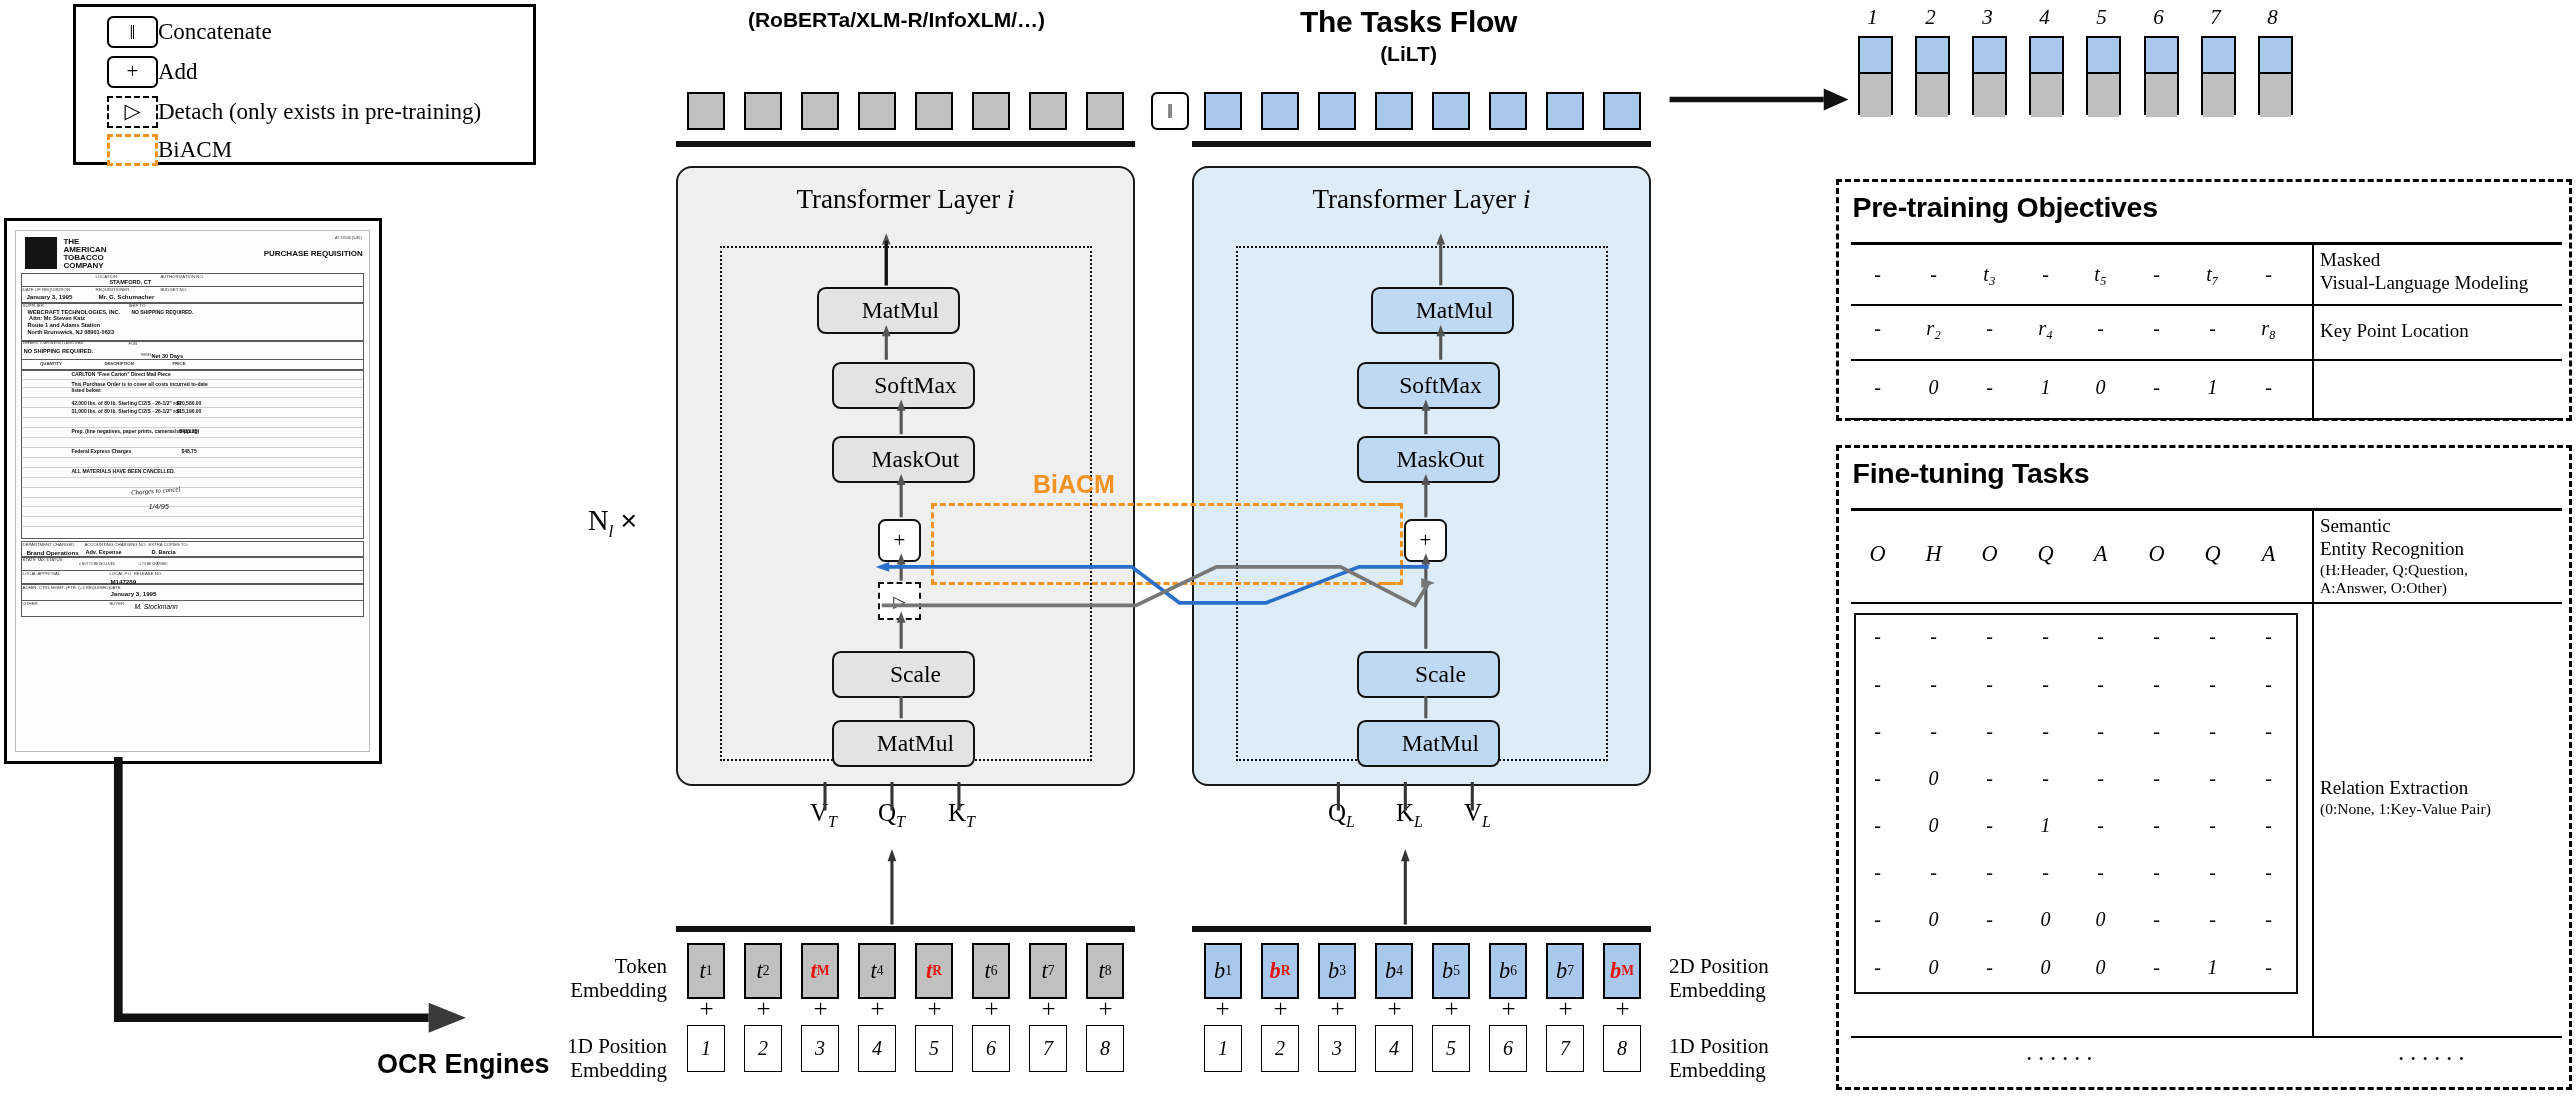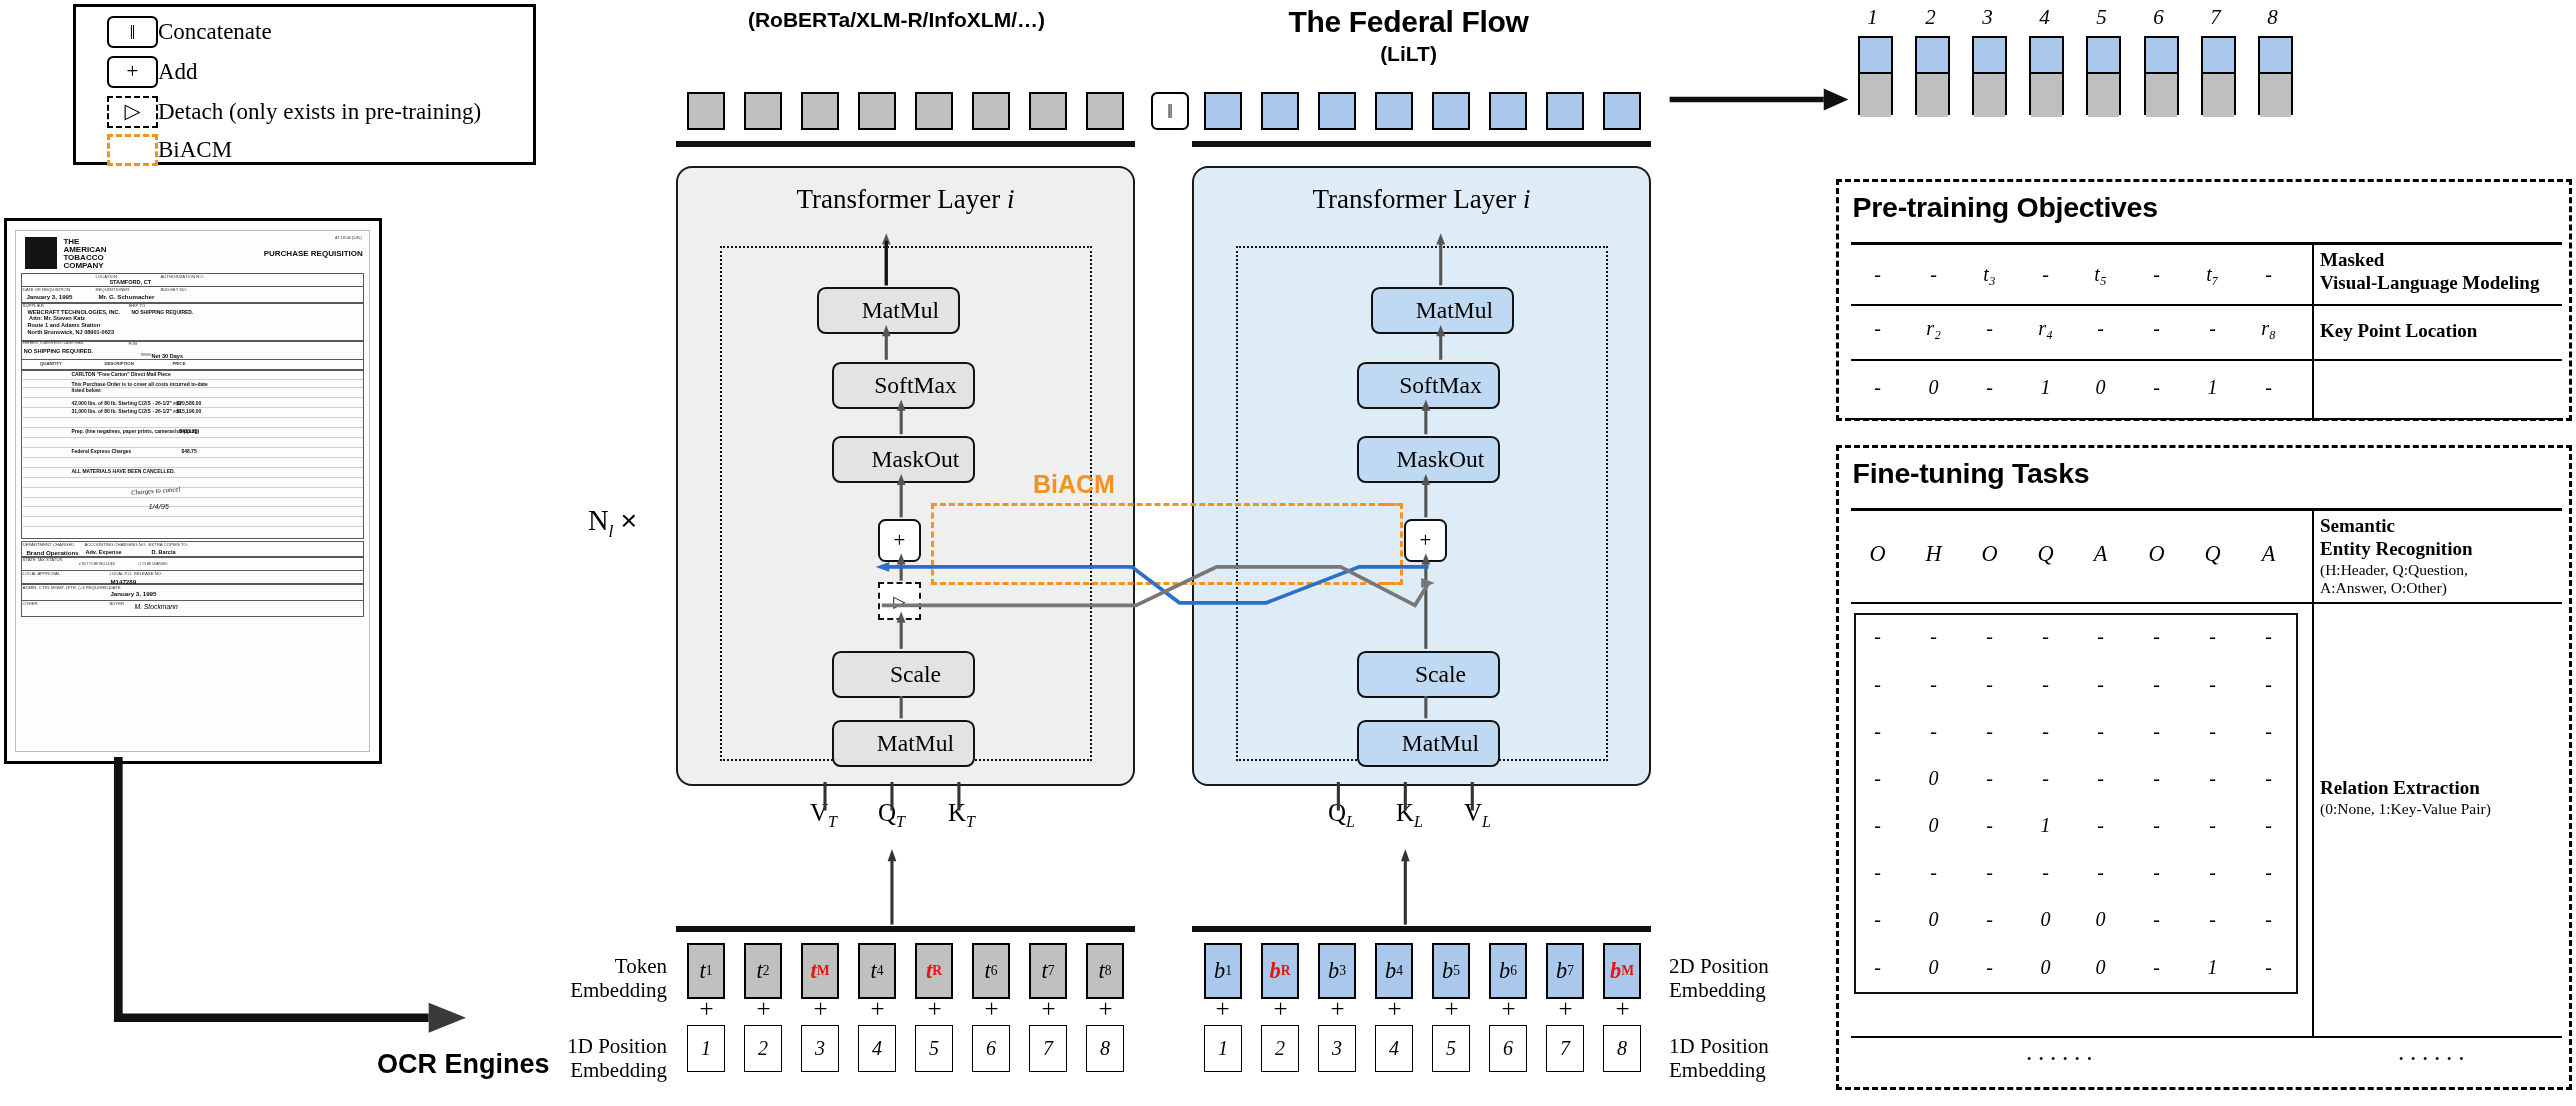--- a/index.html
+++ b/index.html
@@ -72,21 +72,21 @@
           display:flex;align-items:center;justify-content:center;font-size:20px;font-style:italic;}
 
   
   .rpanel{position:absolute;box-sizing:border-box;border:3.7px dashed #000;background:#fff;}
   .rtitle{position:absolute;font-family:"Liberation Sans",sans-serif;font-weight:bold;
           font-size:28.5px;letter-spacing:-0.3px;}
   .hrule{position:absolute;background:#000;height:2.5px;}
   .vrule{position:absolute;background:#000;width:1.9px;}
   .cell{position:absolute;font-size:20px;font-style:italic;text-align:center;}
   .rdesc{position:absolute;font-size:19px;line-height:1.2;}
-  .rdesc b{font-weight:bold;}
+  .rdesc b{font-weight:normal;}
   .rsmall{font-size:15.5px;}
 
   
   .obar{position:absolute;box-sizing:border-box;border:2.5px solid #000;}
   .obar .up{background:#a9c8ec;}
   .obar .lo{background:#bfbfbf;}
   .onum{position:absolute;font-size:21px;font-style:italic;text-align:center;}
   .dots{position:absolute;font-size:25px;letter-spacing:3.7px;}
 </style>
 </head>
@@ -214,21 +214,21 @@
 <svg class="abs" style="left:81px;top:757px;" width="385" height="298" viewBox="0 0 620 480">
   <path d="M 60 0 L 60 420 L 560 420" stroke="#111" stroke-width="14" fill="none"></path>
   <polygon points="560,396 620,420 560,444" fill="#3a3a3a"></polygon>
 </svg>
 <div class="abs sans" id="ocrlabel">OCR Engines</div>
 
 <div class="abs flowtitle" style="left:667px;top:5px;width:459px;">
   <div class="t2">(RoBERTa/XLM-R/InfoXLM/…)</div>
 </div>
 <div class="abs flowtitle" style="left:1179px;top:5px;width:459px;">
-  <div class="t1">The Federal Flow</div>
+  <div class="t1">The Tasks Flow</div>
   <div class="t2">(LiLT)</div>
 </div>
 
 <div id="top-squares">
     <div class="tok grey" style="left: 687px; top: 92px; width: 38px; height: 38px;"></div>
     <div class="tok grey" style="left: 744px; top: 92px; width: 38px; height: 38px;"></div>
     <div class="tok grey" style="left: 801px; top: 92px; width: 38px; height: 38px;"></div>
     <div class="tok grey" style="left: 858px; top: 92px; width: 38px; height: 38px;"></div>
     <div class="tok grey" style="left: 915px; top: 92px; width: 38px; height: 38px;"></div>
     <div class="tok grey" style="left: 972px; top: 92px; width: 38px; height: 38px;"></div>

